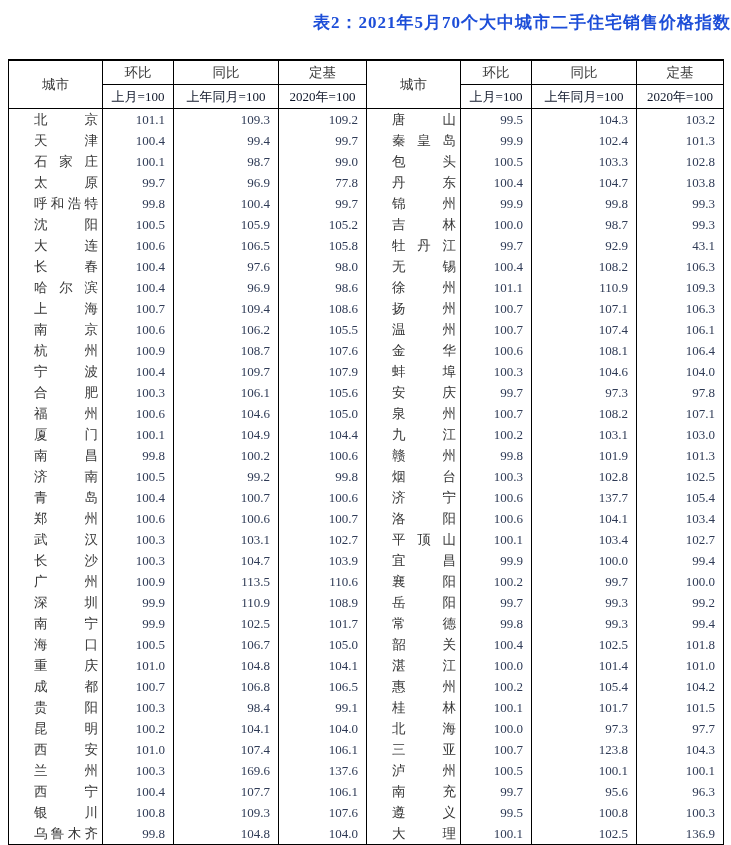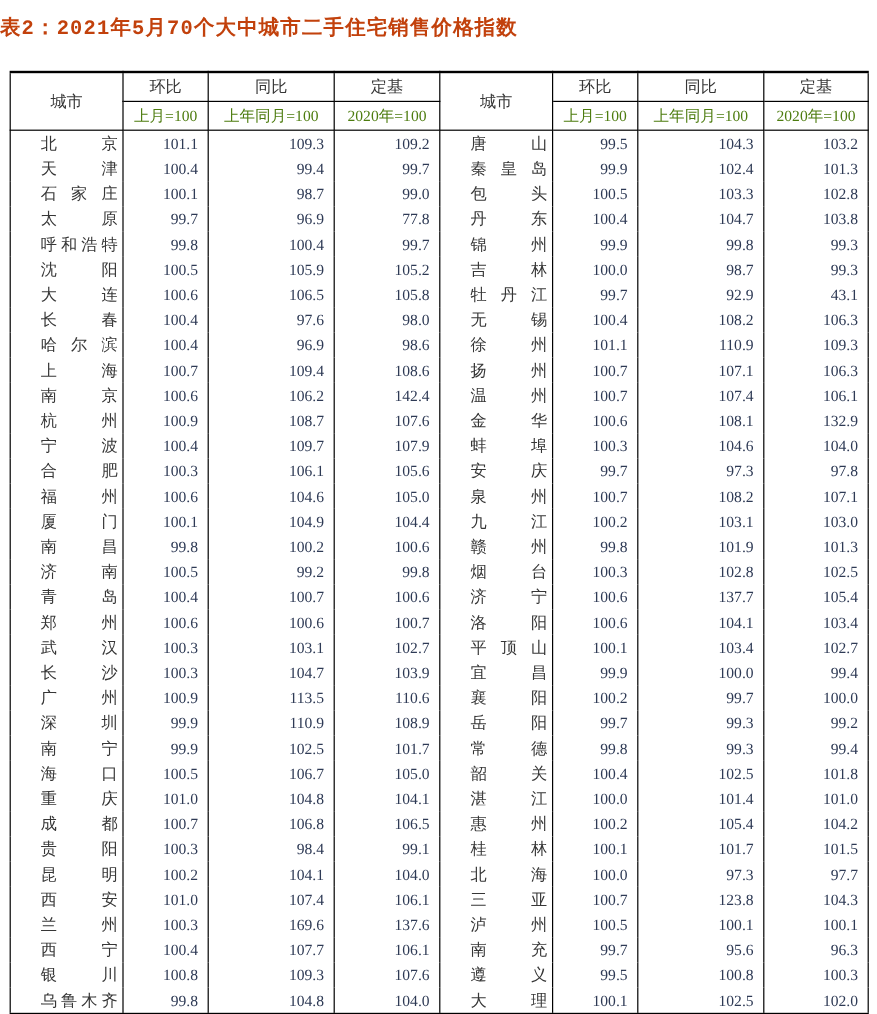--- a/index.html
+++ b/index.html
@@ -7,26 +7,26 @@
   body {
     width: 731px;
     height: 845px;
     background: #ffffff;
     font-family: "Liberation Serif", "DejaVu Serif", serif;
     overflow: hidden;
   }
   .page { width: 731px; height: 845px; }
   .title {
     margin: 11px 0 0 0;
-    text-align: left;
+    text-align: right;
     font-size: 17px;
     font-weight: bold;
-    color: #c2410c;
+    color: #1d4ed8;
     letter-spacing: 1px;
-    font-family: Liberation Mono, monospace;
+    font-family: Liberation Serif, serif;
   }
   table.idx {
     border-collapse: collapse;
     table-layout: fixed;
     width: 715px;
     margin: 25px 0 0 8px;
     border-top: 2px solid #000;
     border-bottom: 3px solid #000;
     border-left: 1px solid #000;
     border-right: 1px solid #000;
@@ -40,21 +40,21 @@
   }
   .idx thead th {
     border-bottom: 1px solid #000;
     font-weight: normal;
     font-size: 13.5px;
     color: #363636;
     height: 23px;
     text-align: center;
     line-height: 23px;
   }
-  .idx thead th.base { font-size: 13px; color: #4d7c0f; }
+  .idx thead th.base { font-size: 13px; color: #0f172a; }
   .idx tbody td { height: 21px; line-height: 21px; font-size: 13px; }
   .idx td.num {
     text-align: right;
     padding-right: 8px;
     color: #2e3a55;
     font-family: "Liberation Serif", "DejaVu Serif", serif;
   }
   .idx td.city { padding-left: 25px; color: #363636; font-size: 13.5px; }
   .cname {
     display: inline-block;
@@ -198,35 +198,35 @@
           <td class="num">108.6</td>
           <td class="city"><span class="cname">扬州</span></td>
           <td class="num">100.7</td>
           <td class="num">107.1</td>
           <td class="num">106.3</td>
         </tr>
         <tr>
           <td class="city"><span class="cname">南京</span></td>
           <td class="num">100.6</td>
           <td class="num">106.2</td>
-          <td class="num">142.4</td>
+          <td class="num">105.5</td>
           <td class="city"><span class="cname">温州</span></td>
           <td class="num">100.7</td>
           <td class="num">107.4</td>
           <td class="num">106.1</td>
         </tr>
         <tr>
           <td class="city"><span class="cname">杭州</span></td>
           <td class="num">100.9</td>
           <td class="num">108.7</td>
           <td class="num">107.6</td>
           <td class="city"><span class="cname">金华</span></td>
           <td class="num">100.6</td>
           <td class="num">108.1</td>
-          <td class="num">132.9</td>
+          <td class="num">106.4</td>
         </tr>
         <tr>
           <td class="city"><span class="cname">宁波</span></td>
           <td class="num">100.4</td>
           <td class="num">109.7</td>
           <td class="num">107.9</td>
           <td class="city"><span class="cname">蚌埠</span></td>
           <td class="num">100.3</td>
           <td class="num">104.6</td>
           <td class="num">104.0</td>
@@ -442,17 +442,17 @@
           <td class="num">100.3</td>
         </tr>
         <tr>
           <td class="city"><span class="cname">乌鲁木齐</span></td>
           <td class="num">99.8</td>
           <td class="num">104.8</td>
           <td class="num">104.0</td>
           <td class="city"><span class="cname">大理</span></td>
           <td class="num">100.1</td>
           <td class="num">102.5</td>
-          <td class="num">102.0</td>
+          <td class="num">136.9</td>
         </tr>
       </tbody>
   </table>
 </div>
 
 </body></html>

